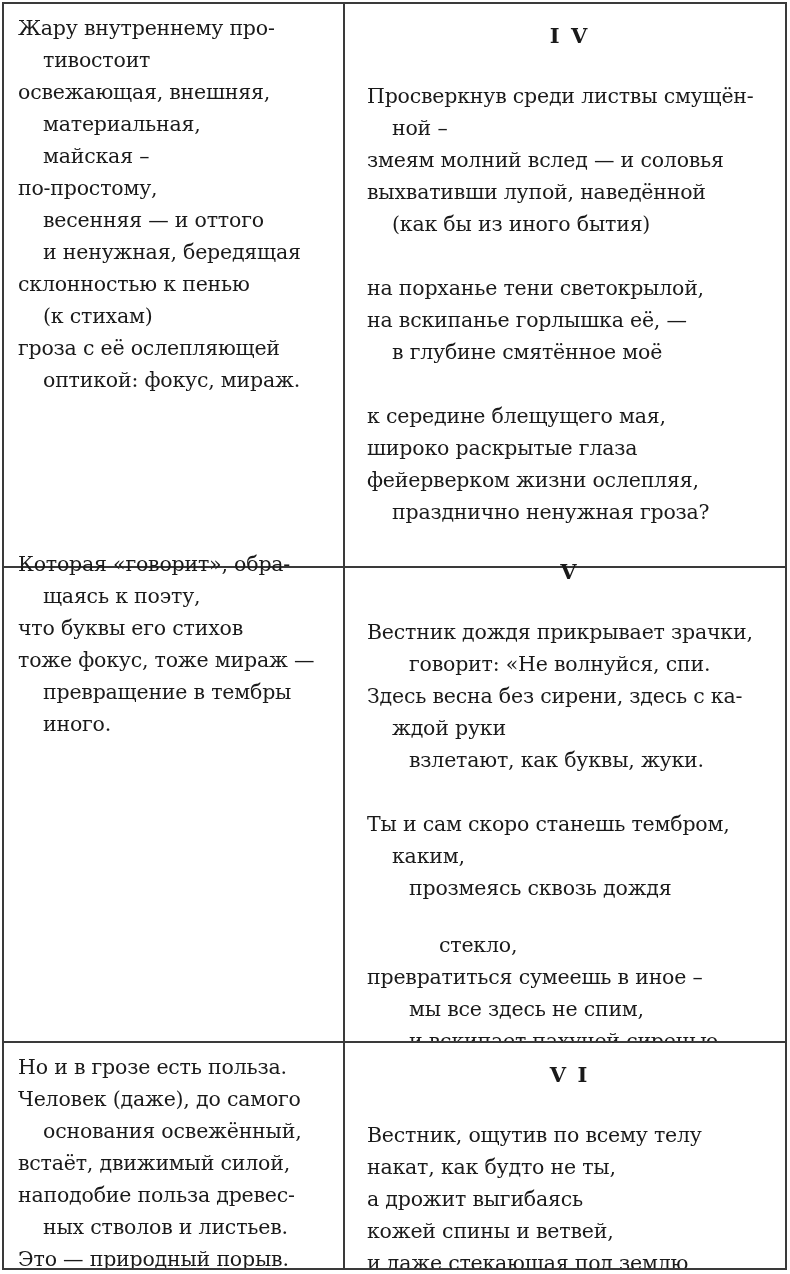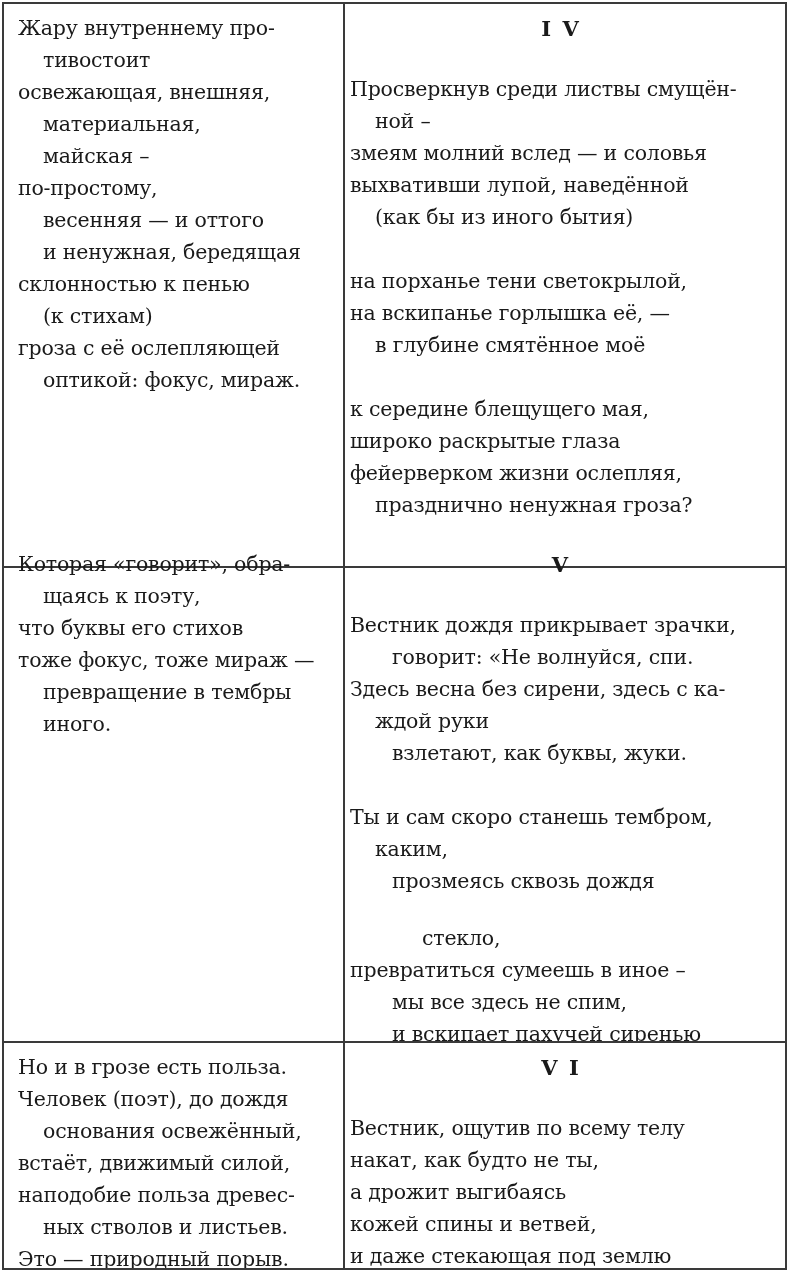--- a/index.html
+++ b/index.html
@@ -4,21 +4,21 @@
 <style>
   html, body { margin:0; padding:0; background:#ffffff; }
   body { width:790px; height:1274px; overflow:hidden; position:relative;
          font-family:"DejaVu Serif", "Liberation Serif", serif; color:#1a1a1a; }
   .tbl { position:absolute; left:2px; top:2px; width:785px; height:1268px;
          border:2px solid #3a3a3a; box-sizing:border-box; }
   .row { position:absolute; left:0; right:0; border-bottom:2px solid #3a3a3a; box-sizing:border-box; }
   .row.last { border-bottom:none; }
   .cell { position:absolute; top:0; bottom:0; box-sizing:border-box; overflow:hidden; }
   .cell.left { left:0; width:341px; border-right:2px solid #3a3a3a; padding:8px 0 0 14px; }
-  .cell.right { left:333px; right:0; padding:3px 0 0 13px; }
+  .cell.right { left:350px; right:0; padding:10px 0 0 13px; }
   .ln { font-size:20.5px; line-height:32px; white-space:nowrap; letter-spacing:-0.2px; }
   .ln.blank { height:32px; }
   .i1 { padding-left:25px; }
   .i2 { padding-left:42px; }
   .i3 { padding-left:72px;margin-top:25px; }
   .head { font-size:21px; font-weight:bold; text-align:center; line-height:32px; height:32px;
           padding-top:6px; padding-right:13px; letter-spacing:2px; }
   .gap { height:28px; }
 </style>
 </head>
@@ -86,21 +86,21 @@
       <div class="ln">превратиться сумеешь в иное –</div>
       <div class="ln i2">мы все здесь не спим,</div>
       <div class="ln i2">и вскипает пахучей сиренью</div>
       <div class="ln i3">дым».</div>
     </div>
   </div>
 
   <div class="row last" style="top:1039px; height:225px;">
     <div class="cell left">
       <div class="ln">Но и в грозе есть польза.</div>
-      <div class="ln">Человек (поэт), до дождя</div>
+      <div class="ln">Человек (даже), до самого</div>
       <div class="ln i1">основания освежённый,</div>
       <div class="ln">встаёт, движимый силой,</div>
       <div class="ln">наподобие польза древес-</div>
       <div class="ln i1">ных стволов и листьев.</div>
       <div class="ln">Это — природный порыв.</div>
     </div>
     <div class="cell right">
       <div class="head">V I</div>
       <div class="gap"></div>
       <div class="ln">Вестник, ощутив по всему телу</div>

